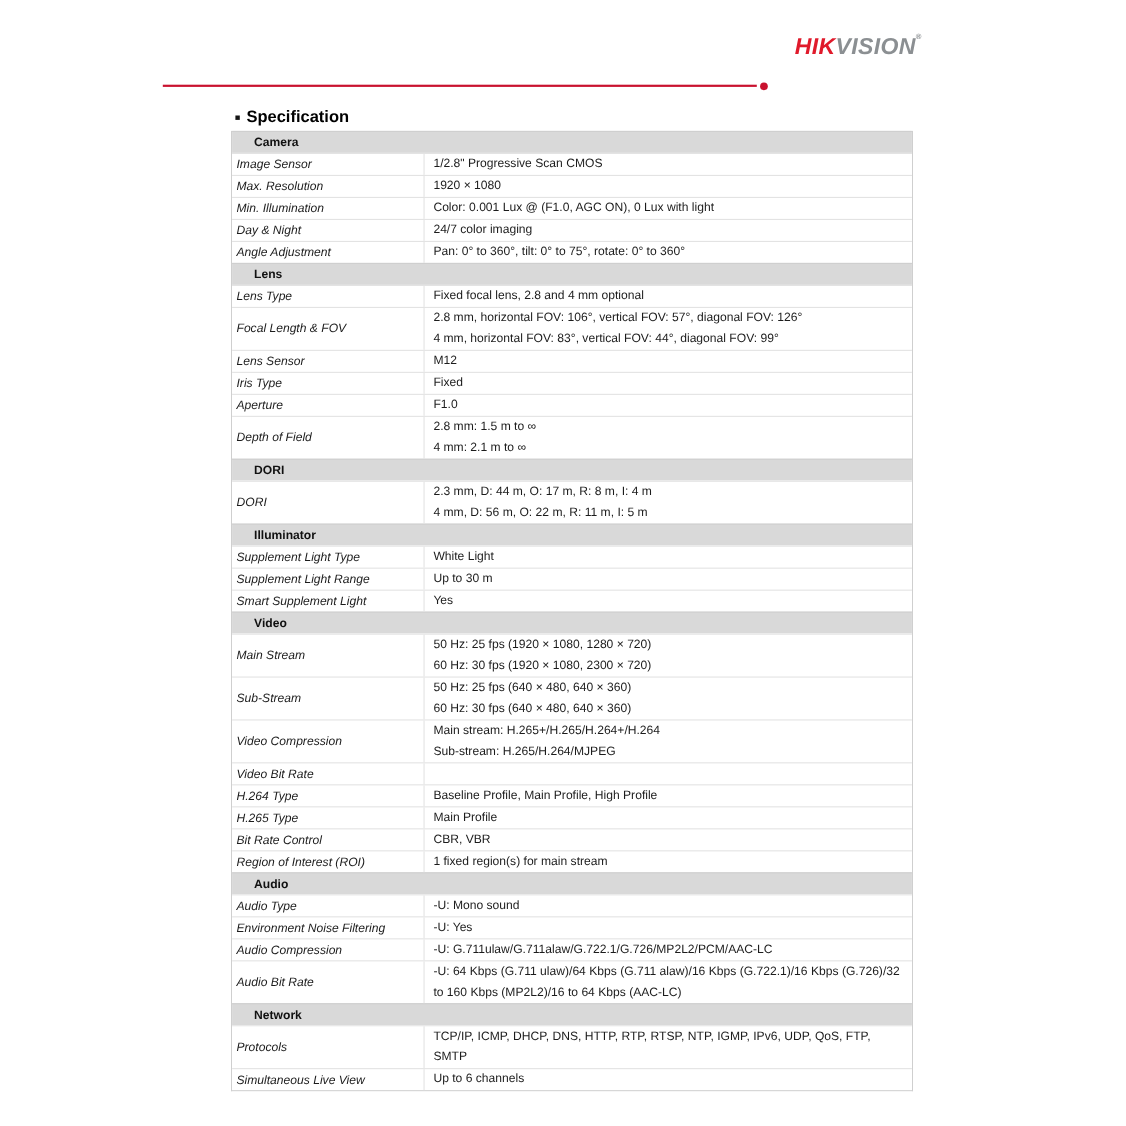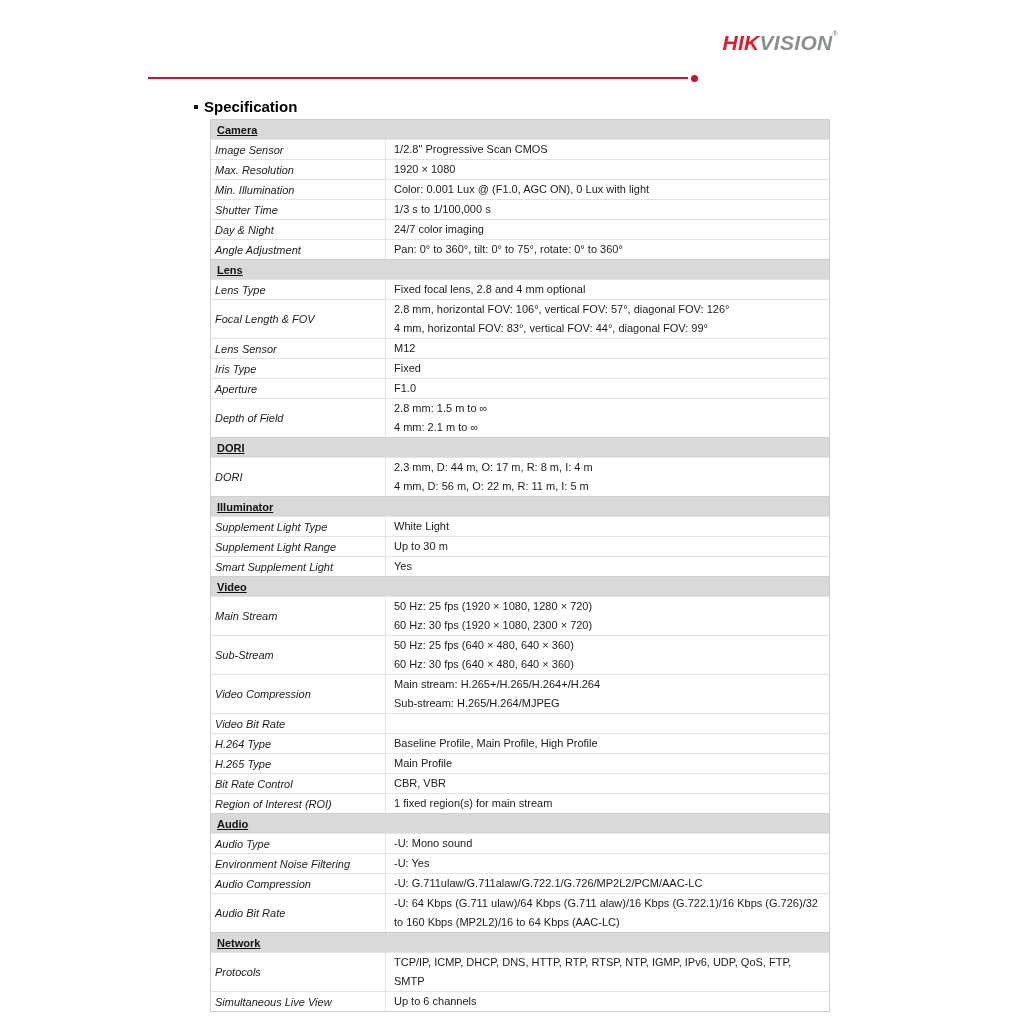--- a/index.html
+++ b/index.html
@@ -27,43 +27,42 @@
     position:absolute; top:77px; left:148px; width:540px; height:2px;
     background:var(--brand_red, #c9122f);
   }
   .rule-dot {
     position:absolute; top:75px; left:691px; width:7px; height:7px;
     border-radius:50%; background:var(--brand_red, #c9122f);
   }
 
   
   .heading {
-    position:absolute; top:98px; left:194px;
+    position:absolute; top:98px; left:214px;
     display:flex; align-items:center; gap:6px;
     font-size:15px; font-weight:bold; color:#000;
   }
   .heading .bullet { width:4px; height:4px; background:#141414; flex:0 0 auto; }
 
   
   .spec-table {
     position:absolute; top:119px; left:210px; width:620px;
     font-size:11px; color:var(--text, #1c1c1c);
     border-left:1px solid var(--border, #d6d6d6);
     border-right:1px solid var(--border, #d6d6d6);
     border-bottom:1px solid var(--border, #d6d6d6);
     background:#fff;
   }
   .section-header {
     min-height:20px;
     background:var(--header_bg, #d9d9d9);
     display:flex; align-items:center;
-    padding:0 6px;
+    padding:0 20px;
     font-weight:bold; color:#111;
     border-top:1px solid var(--border, #d6d6d6);
-    text-decoration:underline;
   }
   .row { display:flex; border-top:1px solid var(--row_border, #e3e3e3); background:#fff; }
   .row .cell-label {
     flex:0 0 175px; width:175px;
     display:flex; align-items:center;
     padding:0 4px;
     border-right:1px solid var(--row_border, #e3e3e3);
     min-height:19px;
     font-style:italic;
   }
@@ -105,26 +104,20 @@
           <div class="value-line">1920 × 1080</div>
         </div>
       </div>
       <div class="row">
         <div class="cell-label">Min. Illumination</div>
         <div class="cell-value">
           <div class="value-line">Color: 0.001 Lux @ (F1.0, AGC ON), 0 Lux with light</div>
         </div>
       </div>
       <div class="row">
-        <div class="cell-label">Shutter Time</div>
-        <div class="cell-value">
-          <div class="value-line">1/3 s to 1/100,000 s</div>
-        </div>
-      </div>
-      <div class="row">
         <div class="cell-label">Day &amp; Night</div>
         <div class="cell-value">
           <div class="value-line">24/7 color imaging</div>
         </div>
       </div>
       <div class="row">
         <div class="cell-label">Angle Adjustment</div>
         <div class="cell-value">
           <div class="value-line">Pan: 0° to 360°, tilt: 0° to 75°, rotate: 0° to 360°</div>
         </div>

